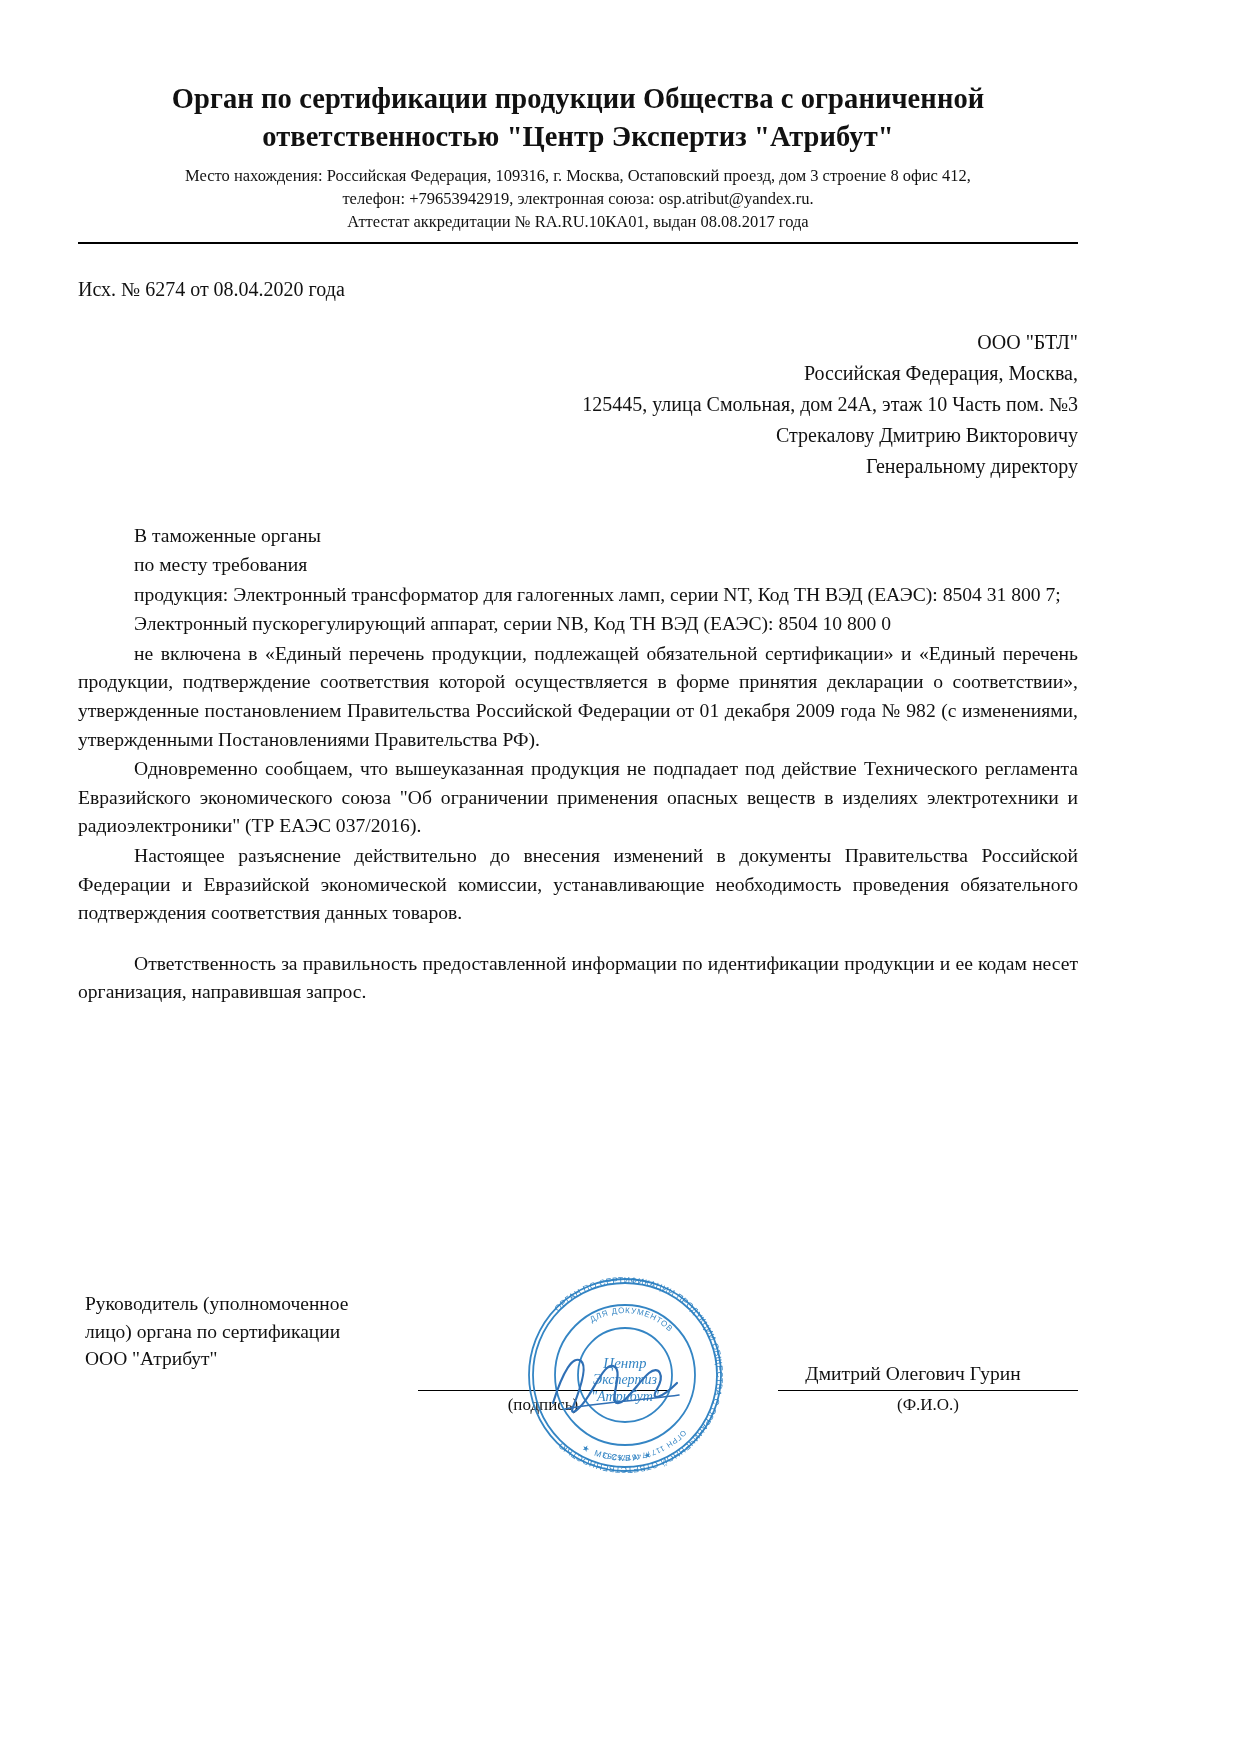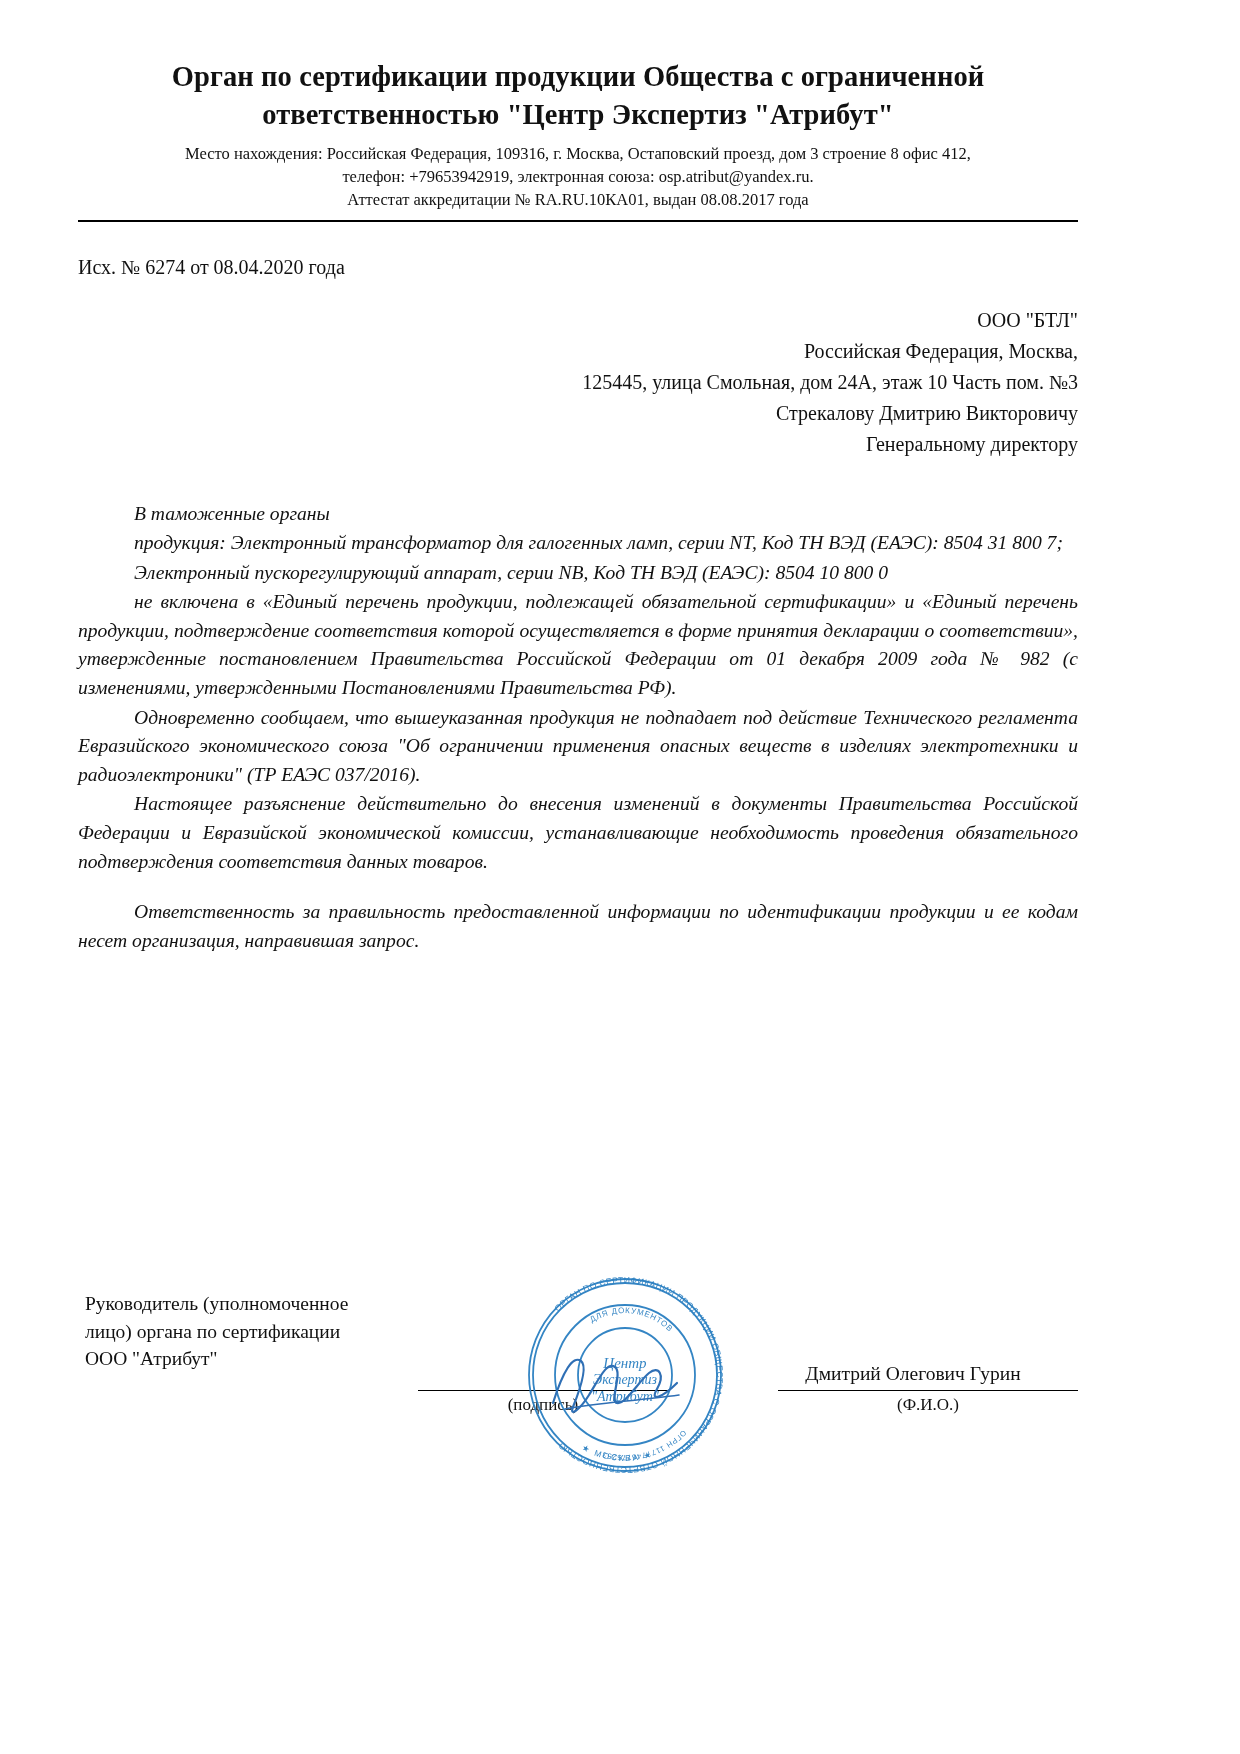--- a/index.html
+++ b/index.html
@@ -19,21 +19,21 @@
   }
   .content {
     position: absolute;
     left: 78px;
     top: 0;
     width: 1000px;
   }
 
   
   .letterhead {
-    padding-top: 58px;
+    padding-top: 80px;
     text-align: center;
   }
   .lh-title {
     font-size: 28.5px;
     font-weight: bold;
     line-height: 1.32;
     letter-spacing: 0.1px;
   }
   .lh-sub {
     margin-top: 10px;
@@ -72,21 +72,20 @@
   
   .body-text {
     margin-top: 40px;
     font-size: 19.6px;
     line-height: 1.46;
     text-align: justify;
   }
   .body-text p {
     margin: 0;
     text-indent: 56px;
-    font-style: italic;
   }
   .body-text p + p {
     margin-top: 1px;
   }
   .gap-para {
     margin-top: 22px !important;
   }
 
   
   .sig-block {
@@ -184,20 +183,21 @@
       <div>ООО "БТЛ"</div>
       <div>Российская Федерация, Москва,</div>
       <div>125445, улица Смольная, дом 24А, этаж 10 Часть пом. №3</div>
       <div>Стрекалову Дмитрию Викторовичу</div>
       <div>Генеральному директору</div>
     </div>
 
 
     <div class="body-text">
       <p>В таможенные органы</p>
+      <p>по месту требования</p>
       <p>продукция: Электронный трансформатор для галогенных ламп, серии NT, Код ТН ВЭД (ЕАЭС): 8504 31 800 7;</p>
       <p>Электронный пускорегулирующий аппарат, серии NB, Код ТН ВЭД (ЕАЭС): 8504 10 800 0</p>
       <p>не включена в «Единый перечень продукции, подлежащей обязательной сертификации» и «Единый перечень продукции, подтверждение соответствия которой осуществляется в форме принятия декларации о соответствии», утвержденные постановлением Правительства Российской Федерации от 01 декабря 2009 года № 982 (с изменениями, утвержденными Постановлениями Правительства РФ).</p>
       <p>Одновременно сообщаем, что вышеуказанная продукция не подпадает под действие Технического регламента Евразийского экономического союза "Об ограничении применения опасных веществ в изделиях электротехники и радиоэлектроники" (ТР ЕАЭС 037/2016).</p>
       <p>Настоящее разъяснение действительно до внесения изменений в документы Правительства Российской Федерации и Евразийской экономической комиссии, устанавливающие необходимость проведения обязательного подтверждения соответствия данных товаров.</p>
       <p class="gap-para">Ответственность за правильность предоставленной информации по идентификации продукции и ее кодам несет организация, направившая запрос.</p>
     </div>
 
   </div>
 

